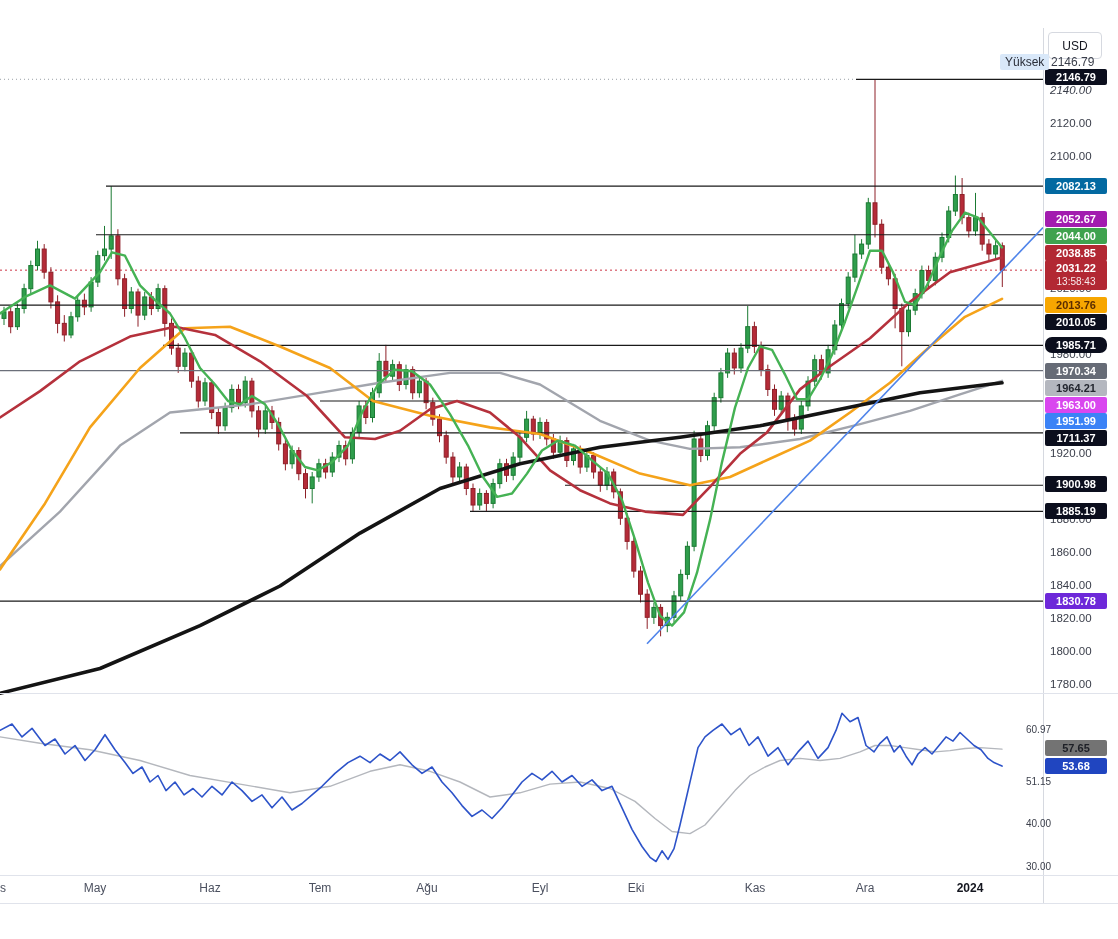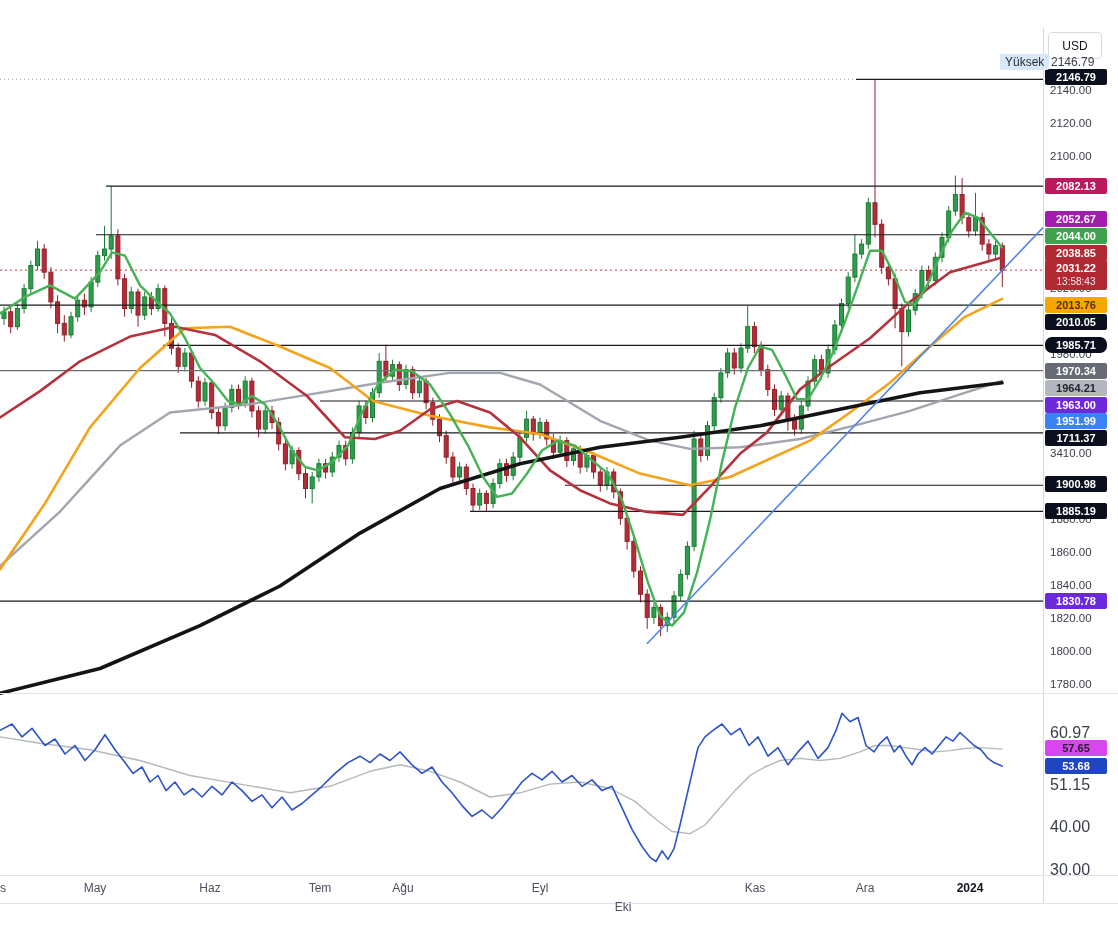--- a/index.html
+++ b/index.html
@@ -13,21 +13,21 @@
         border-radius:2px;padding:1px 2px;line-height:14px;white-space:nowrap;}
   .chip .sub{font-weight:normal;font-size:10px;opacity:.9;}
   .month{position:absolute;top:881px;font-size:12px;color:#4c5160;transform:translateX(-50%);}
   .month.bold{font-weight:bold;color:#14161f;}
   #usd-button{position:absolute;left:1048px;top:32px;width:52px;height:25px;border:1px solid #d6d9e0;
         border-radius:4px;background:#fff;color:#14161f;font-size:12px;display:flex;align-items:center;
         justify-content:center;cursor:pointer;}
   #high-chip{position:absolute;left:1000px;top:54px;background:#d9e8f9;color:#2a2e39;font-size:12px;
         padding:1px 5px;border-radius:2px;}
   #high-value{position:absolute;left:1051px;top:55px;font-size:12px;color:#3a3e4a;}
-  .rsilabel{position:absolute;left:1050px;font-size:16px;color:#3a3e4a;}
+  .rsilabel{position:absolute;left:1026px;font-size:10px;color:#3a3e4a;}
 </style>
 </head>
 <body>
 
 <div id="app">
   <div id="chart-clip">
     <svg id="main-svg" width="1043" height="875">
         <line x1="0" y1="79.28631500000006" x2="856" y2="79.28631500000006" stroke="#9aa0a6" stroke-width="1" stroke-dasharray="1,3"></line>
         <line x1="0" y1="270.15016999999995" x2="1043" y2="270.15016999999995" stroke="#cc3344" stroke-width="1" stroke-dasharray="2,3"></line>
         <line x1="4" y1="306.8465" x2="4" y2="325.01300000000003" stroke="#1b7a33" stroke-width="1"></line>
@@ -349,71 +349,71 @@
         <line x1="647" y1="643.7524999999999" x2="1043" y2="227.5745" stroke="#4f84ea" stroke-width="1.6"></line>
         <path d="M0.0 736.9 L40.0 743.3 L90.0 749.8 L140.0 760.5 L190.0 775.5 L240.0 784.1 L290.0 792.8 L330.0 786.3 L370.0 771.3 L400.0 764.8 L430.0 771.3 L460.0 782.0 L490.0 797.0 L520.0 792.8 L550.0 784.1 L580.0 782.0 L610.0 788.5 L635.0 801.4 L655.0 818.5 L672.0 831.5 L690.0 833.6 L705.0 825.0 L720.0 807.8 L735.0 790.6 L750.0 775.5 L765.0 767.0 L780.0 760.5 L800.0 758.4 L820.0 760.5 L840.0 758.4 L860.0 751.9 L875.0 745.5 L890.0 745.5 L905.0 747.6 L920.0 749.8 L935.0 751.9 L950.0 750.6 L965.0 748.5 L980.0 747.6 L1002.0 749.1" fill="none" stroke="#b4b7bd" stroke-width="1.4" stroke-linejoin="round" stroke-linecap="round"></path>
         <path d="M0.0 730.4 L12.0 724.0 L22.0 736.9 L32.0 728.3 L45.0 745.5 L55.0 739.0 L65.0 754.0 L75.0 745.5 L85.0 760.5 L95.0 749.8 L105.0 734.7 L115.0 749.8 L125.0 762.6 L133.0 773.4 L142.0 767.0 L150.0 782.0 L158.0 775.5 L166.0 790.6 L175.0 782.0 L184.0 794.9 L193.0 788.5 L202.0 797.0 L212.0 786.3 L222.0 794.9 L232.0 782.0 L242.0 790.6 L252.0 801.4 L262.0 794.9 L272.0 807.8 L282.0 797.0 L292.0 810.0 L302.0 803.5 L312.0 794.9 L322.0 786.3 L335.0 773.4 L348.0 762.6 L360.0 756.2 L370.0 762.6 L380.0 754.0 L390.0 760.5 L400.0 751.9 L412.0 764.8 L422.0 773.4 L432.0 767.0 L442.0 782.0 L452.0 792.8 L462.0 805.6 L472.0 816.4 L482.0 810.0 L492.0 818.5 L502.0 807.8 L512.0 794.9 L522.0 782.0 L532.0 773.4 L542.0 779.9 L552.0 771.3 L562.0 782.0 L572.0 775.5 L582.0 786.3 L592.0 779.9 L602.0 790.6 L612.0 786.3 L622.0 807.8 L632.0 829.3 L642.0 846.5 L650.0 857.3 L656.0 861.5 L662.0 850.8 L668.0 859.4 L674.0 848.6 L680.0 825.0 L686.0 799.2 L692.0 773.4 L698.0 747.6 L705.0 736.9 L713.0 730.4 L722.0 724.0 L731.0 734.7 L740.0 728.3 L749.0 745.5 L758.0 736.9 L768.0 756.2 L778.0 747.6 L788.0 764.8 L798.0 751.9 L808.0 741.1 L818.0 758.4 L828.0 747.6 L836.0 730.4 L842.0 713.2 L850.0 721.8 L858.0 717.5 L866.0 745.5 L874.0 751.9 L880.0 743.3 L887.0 736.9 L894.0 751.9 L900.0 745.5 L906.0 756.2 L912.0 764.8 L918.0 754.0 L925.0 747.6 L932.0 754.0 L939.0 745.5 L946.0 736.9 L953.0 741.1 L960.0 732.5 L967.0 739.0 L974.0 745.5 L981.0 749.8 L988.0 758.4 L994.0 762.6 L1002.0 766.1" fill="none" stroke="#2d53c9" stroke-width="1.6" stroke-linejoin="round" stroke-linecap="round"></path>
       </svg>
   </div>
   <div class="vborder"></div>
   <div class="sep" id="pane-sep" style="top: 693px;"></div>
   <div class="sep" style="top:875px"></div>
   <div class="sep" style="top:903px"></div>
   <div id="price-axis-layer">
-      <div class="tick" style="top: 83.5px;">2140.00</div>
+      <div class="tick" style="top: 83.5px; font-style: italic;">2140.00</div>
       <div class="tick" style="top: 116.53px;">2120.00</div>
       <div class="tick" style="top: 149.56px;">2100.00</div>
       <div class="tick" style="top: 182.59px;">2080.00</div>
       <div class="tick" style="top: 215.62px;">2060.00</div>
       <div class="tick" style="top: 248.65px;">2040.00</div>
       <div class="tick" style="top: 281.68px;">2020.00</div>
       <div class="tick" style="top: 314.71px;">2000.00</div>
       <div class="tick" style="top: 347.74px;">1980.00</div>
       <div class="tick" style="top: 380.77px;">1960.00</div>
       <div class="tick" style="top: 413.8px;">1940.00</div>
-      <div class="tick" style="top: 446.83px;">3410.00</div>
+      <div class="tick" style="top: 446.83px;">1920.00</div>
       <div class="tick" style="top: 479.86px;">1900.00</div>
       <div class="tick" style="top: 512.89px;">1880.00</div>
       <div class="tick" style="top: 545.92px;">1860.00</div>
       <div class="tick" style="top: 578.95px;">1840.00</div>
       <div class="tick" style="top: 611.98px;">1820.00</div>
       <div class="tick" style="top: 645.01px;">1800.00</div>
       <div class="tick" style="top: 678.04px;">1780.00</div>
       <div class="chip" style="background: rgb(11, 14, 29); color: rgb(255, 255, 255); top: 69px;">2146.79</div>
-      <div class="chip" style="background: #be185d; color: rgb(255, 255, 255); top: 178px;">2082.13</div>
+      <div class="chip" style="background: #0369a1; color: rgb(255, 255, 255); top: 178px;">2082.13</div>
       <div class="chip" style="background: #a21caf; color: rgb(255, 255, 255); top: 211px;">2052.67</div>
       <div class="chip" style="background: rgb(63, 162, 78); color: rgb(255, 255, 255); top: 228px;">2044.00</div>
       <div class="chip" style="background: rgb(178, 40, 51); color: rgb(255, 255, 255); top: 245px;">2038.85</div>
       <div class="chip" style="background: rgb(178, 40, 51); color: rgb(255, 255, 255); top: 260px;">2031.22<div class="sub">13:58:43</div></div>
       <div class="chip" style="background: rgb(247, 166, 0); color: rgb(91, 45, 0); top: 297px;">2013.76</div>
       <div class="chip" style="background: rgb(11, 14, 29); color: rgb(255, 255, 255); top: 314px;">2010.05</div>
       <div class="chip" style="background: rgb(11, 14, 29); color: rgb(255, 255, 255); top: 337px; border-radius: 7px;">1985.71</div>
       <div class="chip" style="background: rgb(102, 107, 118); color: rgb(255, 255, 255); top: 363px;">1970.34</div>
       <div class="chip" style="background: rgb(180, 183, 191); color: rgb(35, 38, 47); top: 380px;">1964.21</div>
-      <div class="chip" style="background: #6d28d9; color: rgb(255, 255, 255); top: 397px;">1963.00</div>
+      <div class="chip" style="background: #d946ef; color: rgb(255, 255, 255); top: 397px;">1963.00</div>
       <div class="chip" style="background: #3b82f6; color: rgb(255, 255, 255); top: 413px;">1951.99</div>
       <div class="chip" style="background: rgb(11, 14, 29); color: rgb(255, 255, 255); top: 430px;">1711.37</div>
       <div class="chip" style="background: rgb(11, 14, 29); color: rgb(255, 255, 255); top: 476px;">1900.98</div>
       <div class="chip" style="background: rgb(11, 14, 29); color: rgb(255, 255, 255); top: 503px;">1885.19</div>
       <div class="chip" style="background: #6d28d9; color: rgb(255, 255, 255); top: 593px;">1830.78</div>
       <div class="rsilabel" style="top: 724px;">60.97</div>
-      <div class="chip" style="top: 740px; background: #d946ef; color: rgb(29, 31, 38);">57.65</div>
+      <div class="chip" style="top: 740px; background: #737373; color: rgb(29, 31, 38);">57.65</div>
       <div class="chip" style="top: 758px; background: rgb(32, 69, 192); color: rgb(255, 255, 255);">53.68</div>
       <div class="rsilabel" style="top: 776px;">51.15</div>
       <div class="rsilabel" style="top: 818px;">40.00</div>
       <div class="rsilabel" style="top: 861px; text-align: right;">30.00</div>
     </div>
   <div id="time-axis-layer">
       <div class="month" style="left: 3px;">s</div>
       <div class="month" style="left: 95px;">May</div>
       <div class="month" style="left: 210px;">Haz</div>
       <div class="month" style="left: 320px;">Tem</div>
-      <div class="month" style="left: 403px;">Ağu</div>
+      <div class="month" style="left: 427px;">Ağu</div>
       <div class="month" style="left: 540px;">Eyl</div>
-      <div class="month" style="left: 623px; margin-top: 19px;">Eki</div>
+      <div class="month" style="left: 636px;">Eki</div>
       <div class="month" style="left: 755px;">Kas</div>
       <div class="month" style="left: 865px;">Ara</div>
       <div class="month bold" style="left: 970px;">2024</div>
     </div>
   <div id="usd-button">USD</div>
   <div id="high-chip">Yüksek</div>
   <div id="high-value">2146.79</div>
 </div>
 
 </body></html>

